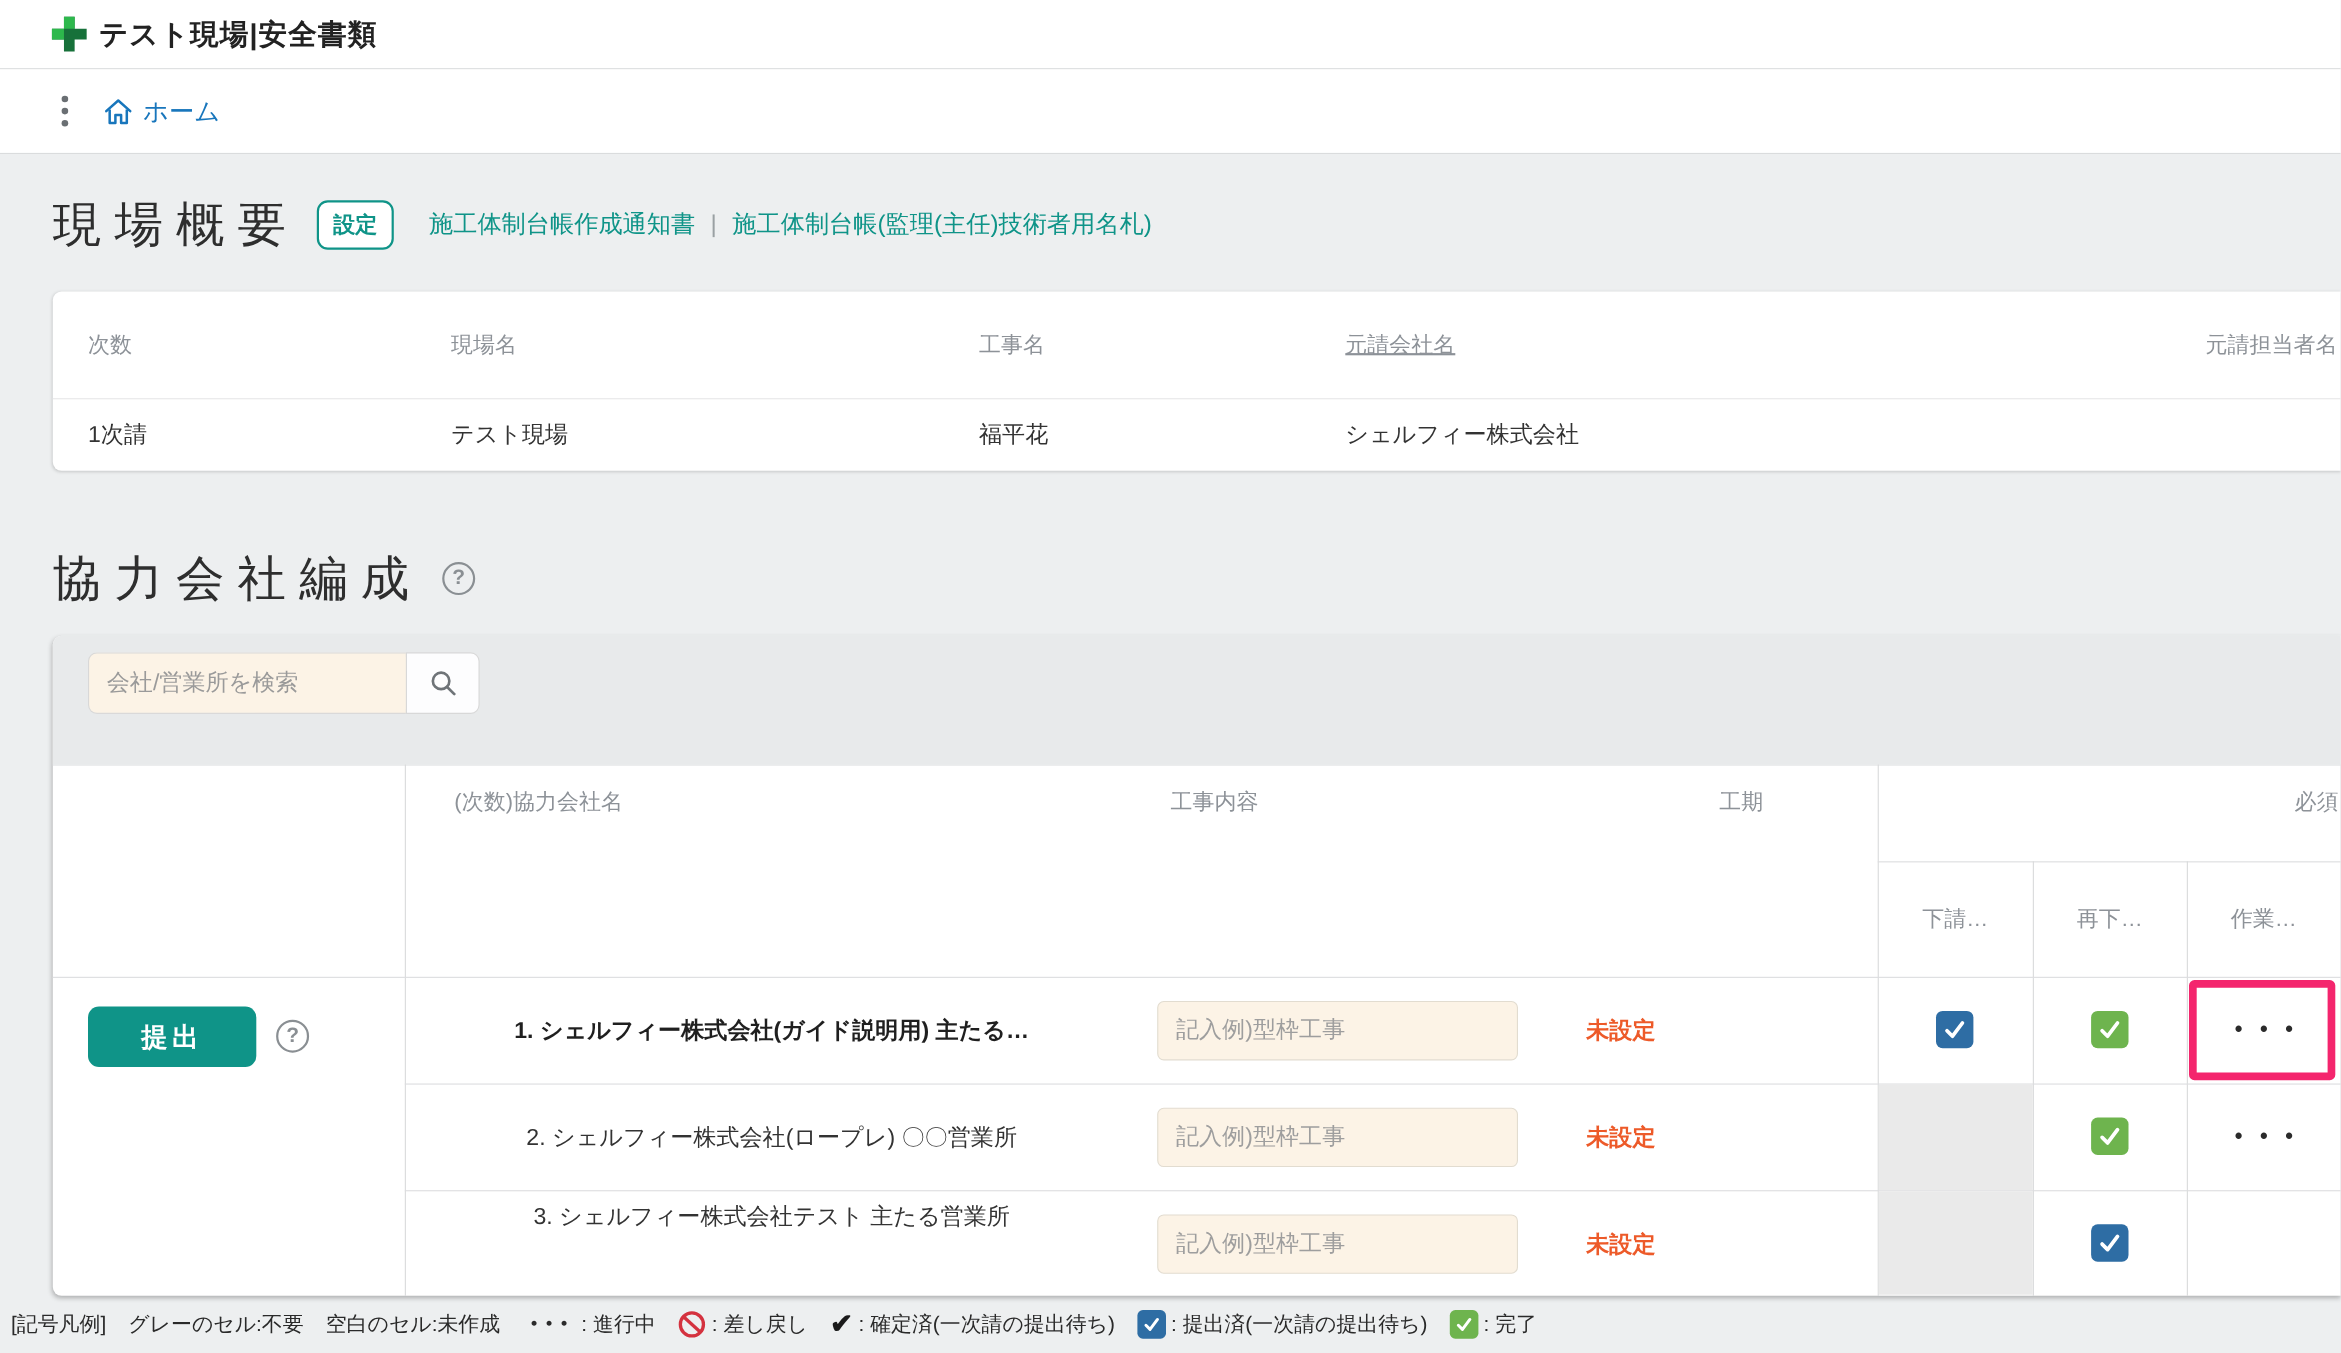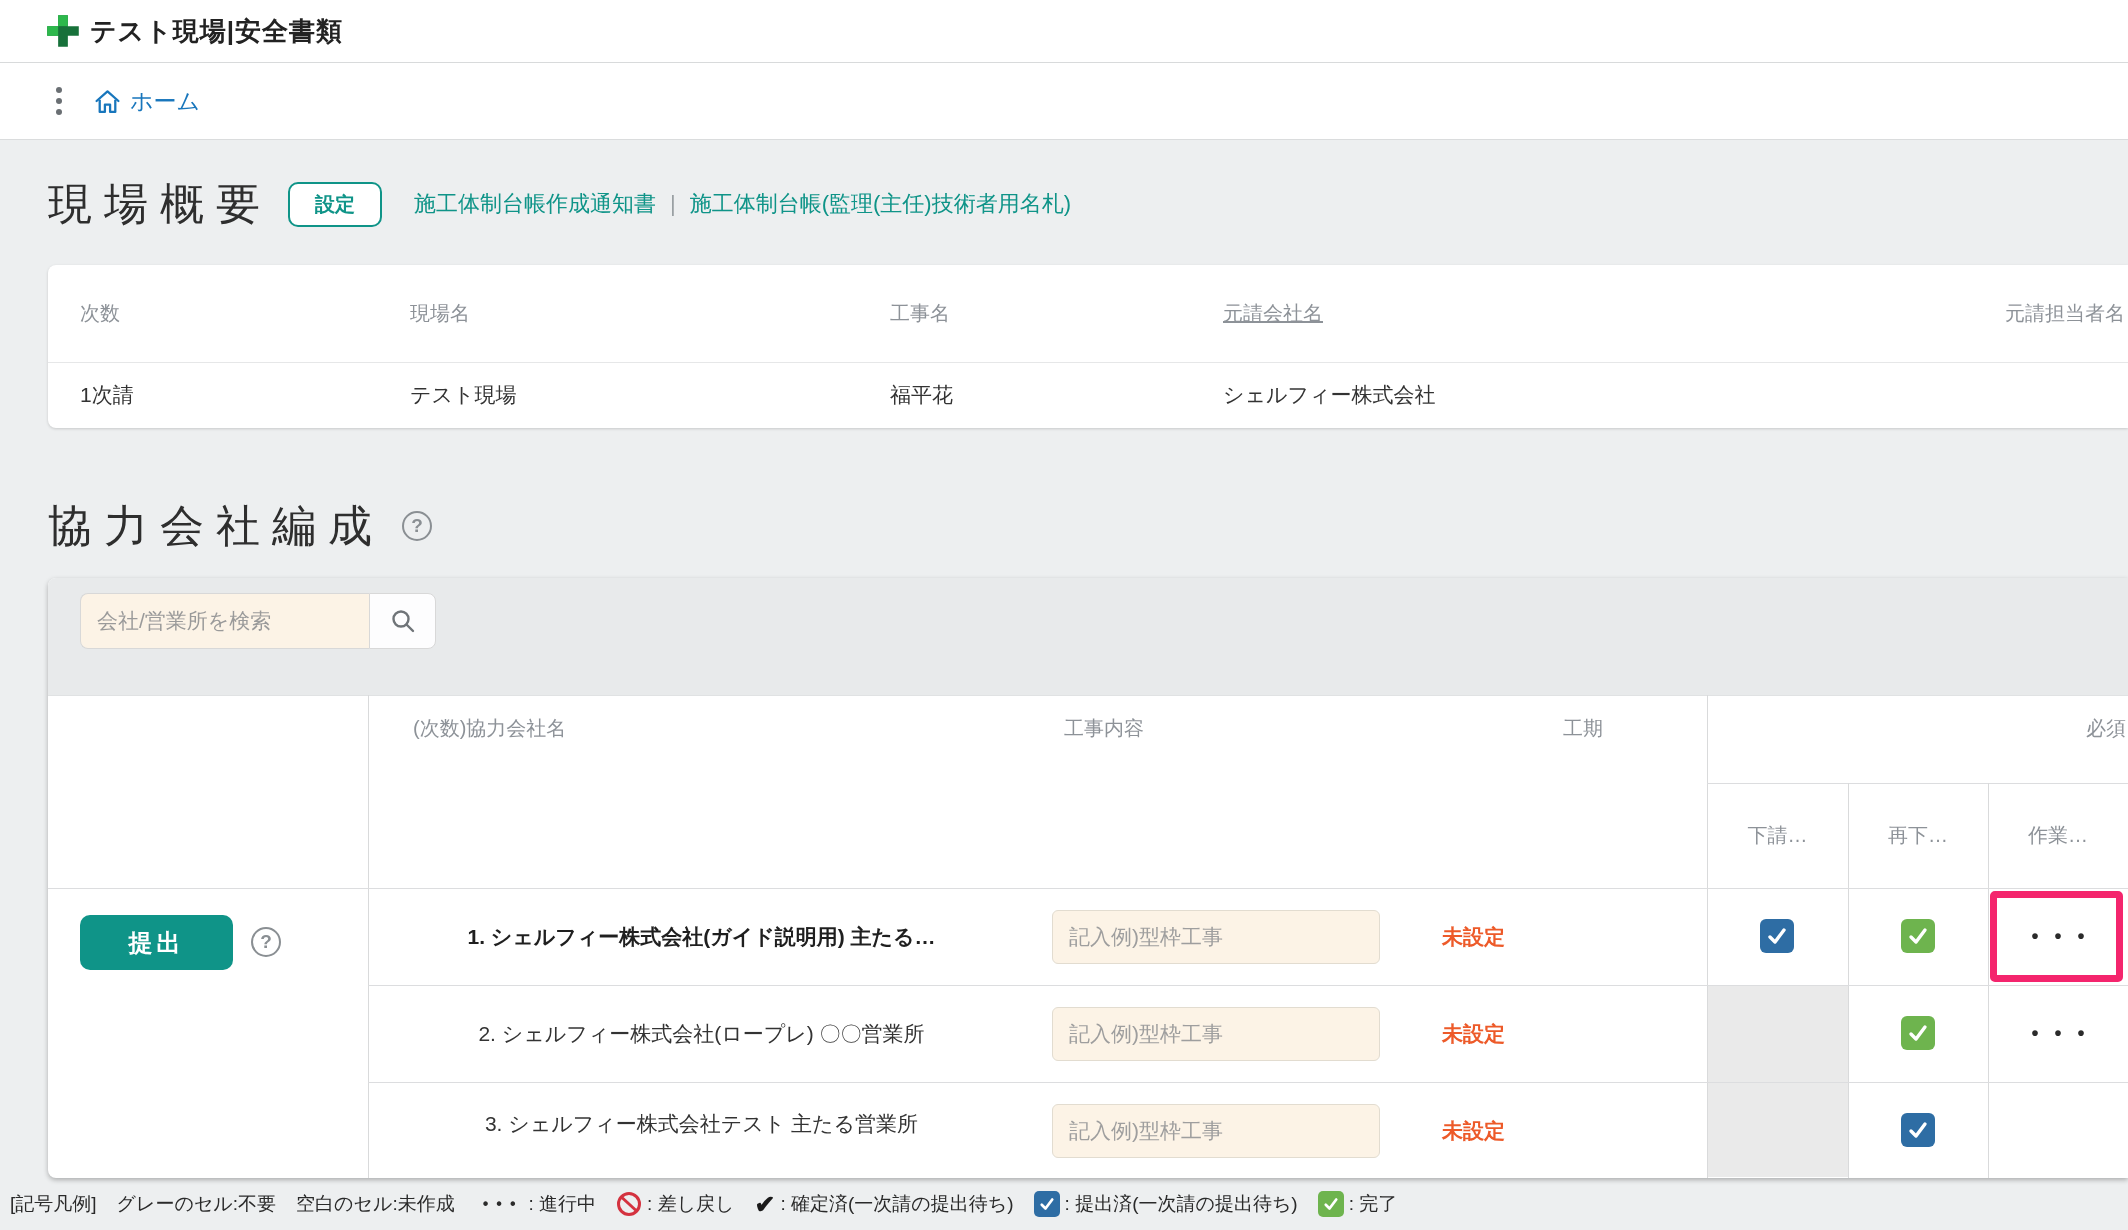--- a/index.html
+++ b/index.html
@@ -14,21 +14,21 @@
   .logo{margin-left:46px;width:34px;height:34px;flex:0 0 auto;}
   .hdr-title{margin-left:10px;font-size:26px;font-weight:700;color:#222;letter-spacing:1px;}
   
   .nav{position:absolute;left:0;top:63px;width:2128px;height:76px;background:#fff;border-bottom:1px solid #dadcdd;display:flex;align-items:center;}
   .kebab{margin-left:56px;display:flex;flex-direction:column;gap:5px;cursor:pointer;}
   .kebab i{width:6px;height:6px;border-radius:50%;background:#6a6f73;}
   .home{margin-left:32px;display:flex;align-items:center;gap:9px;color:#1876BC;font-size:23px;text-decoration:none;cursor:pointer;}
   
   .secrow{position:absolute;left:48px;display:flex;align-items:center;}
   .h1jp{font-size:44px;letter-spacing:12px;color:#2e2e2e;white-space:nowrap;}
-  .btn-outline{background:#fff;border:2px solid #0F9488;color:#0F9488;font-weight:700;font-size:20px;border-radius:10px;padding:7px 25px;cursor:pointer;font-family:inherit;}
+  .btn-outline{background:#fff;border:2px solid #0F9488;color:#0F9488;font-weight:700;font-size:20px;border-radius:10px;padding:7px 13px;cursor:pointer;font-family:inherit;}
   .tlink{color:#0F9488;font-size:22px;text-decoration:none;cursor:pointer;white-space:nowrap;}
   .lsep{color:#9aa0a3;font-size:22px;}
   .help{display:inline-flex;align-items:center;justify-content:center;width:30px;height:30px;border:2px solid #8a8f93;border-radius:50%;color:#8a8f93;font-size:19px;font-weight:700;box-sizing:border-box;cursor:pointer;}
   
   .card1{position:absolute;left:48px;top:265px;width:2080px;height:163px;background:#fff;border-radius:8px 0 0 8px;box-shadow:0 1px 3px rgba(0,0,0,.16);}
   .t1h{position:absolute;top:0;height:97px;display:flex;align-items:center;font-size:20px;color:#8d9298;white-space:nowrap;}
   .c1div{position:absolute;left:0;top:97px;width:2080px;height:1px;background:#e6e7e8;}
   .t1v{position:absolute;top:98px;height:64px;display:flex;align-items:center;font-size:21px;color:#333;white-space:nowrap;}
   
   .card2{position:absolute;left:48px;top:578px;width:2080px;height:600px;background:#fff;border-radius:8px 0 0 8px;box-shadow:0 2px 5px rgba(0,0,0,.28);}
@@ -174,21 +174,21 @@
   <div class="ccell" style="top:407px;height:97px;">2. シェルフィー株式会社(ロープレ) 〇〇営業所</div>
   <input class="winput" style="top: 429px;" type="text" placeholder="記入例)型枠工事">
   <span class="period" style="top:407px;">未設定</span>
   <span class="cb cb-green" style="left:1853px;top:438px;">
     <svg viewBox="0 0 24 24">
         <path d="M5 13l5 5 9-12" fill="none" stroke="#fff" stroke-width="3.4" stroke-linecap="round" stroke-linejoin="round"></path>
       </svg>
   </span>
   <span class="dots" style="top:407px;">•••</span>
 
-  <div class="ccell" style="top:511px;height:70px;">3. シェルフィー株式会社テスト 主たる営業所</div>
+  <div class="ccell" style="top:493px;height:70px;">3. シェルフィー株式会社テスト 主たる営業所</div>
   <input class="winput" style="top: 526px;" type="text" placeholder="記入例)型枠工事">
   <span class="period" style="top:504px;">未設定</span>
   <span class="cb cb-blue" style="left:1853px;top:535px;">
     <svg viewBox="0 0 24 24">
         <path d="M5 13l5 5 9-12" fill="none" stroke="#fff" stroke-width="3.4" stroke-linecap="round" stroke-linejoin="round"></path>
       </svg>
   </span>
 </div>
 
 <div class="legend">

